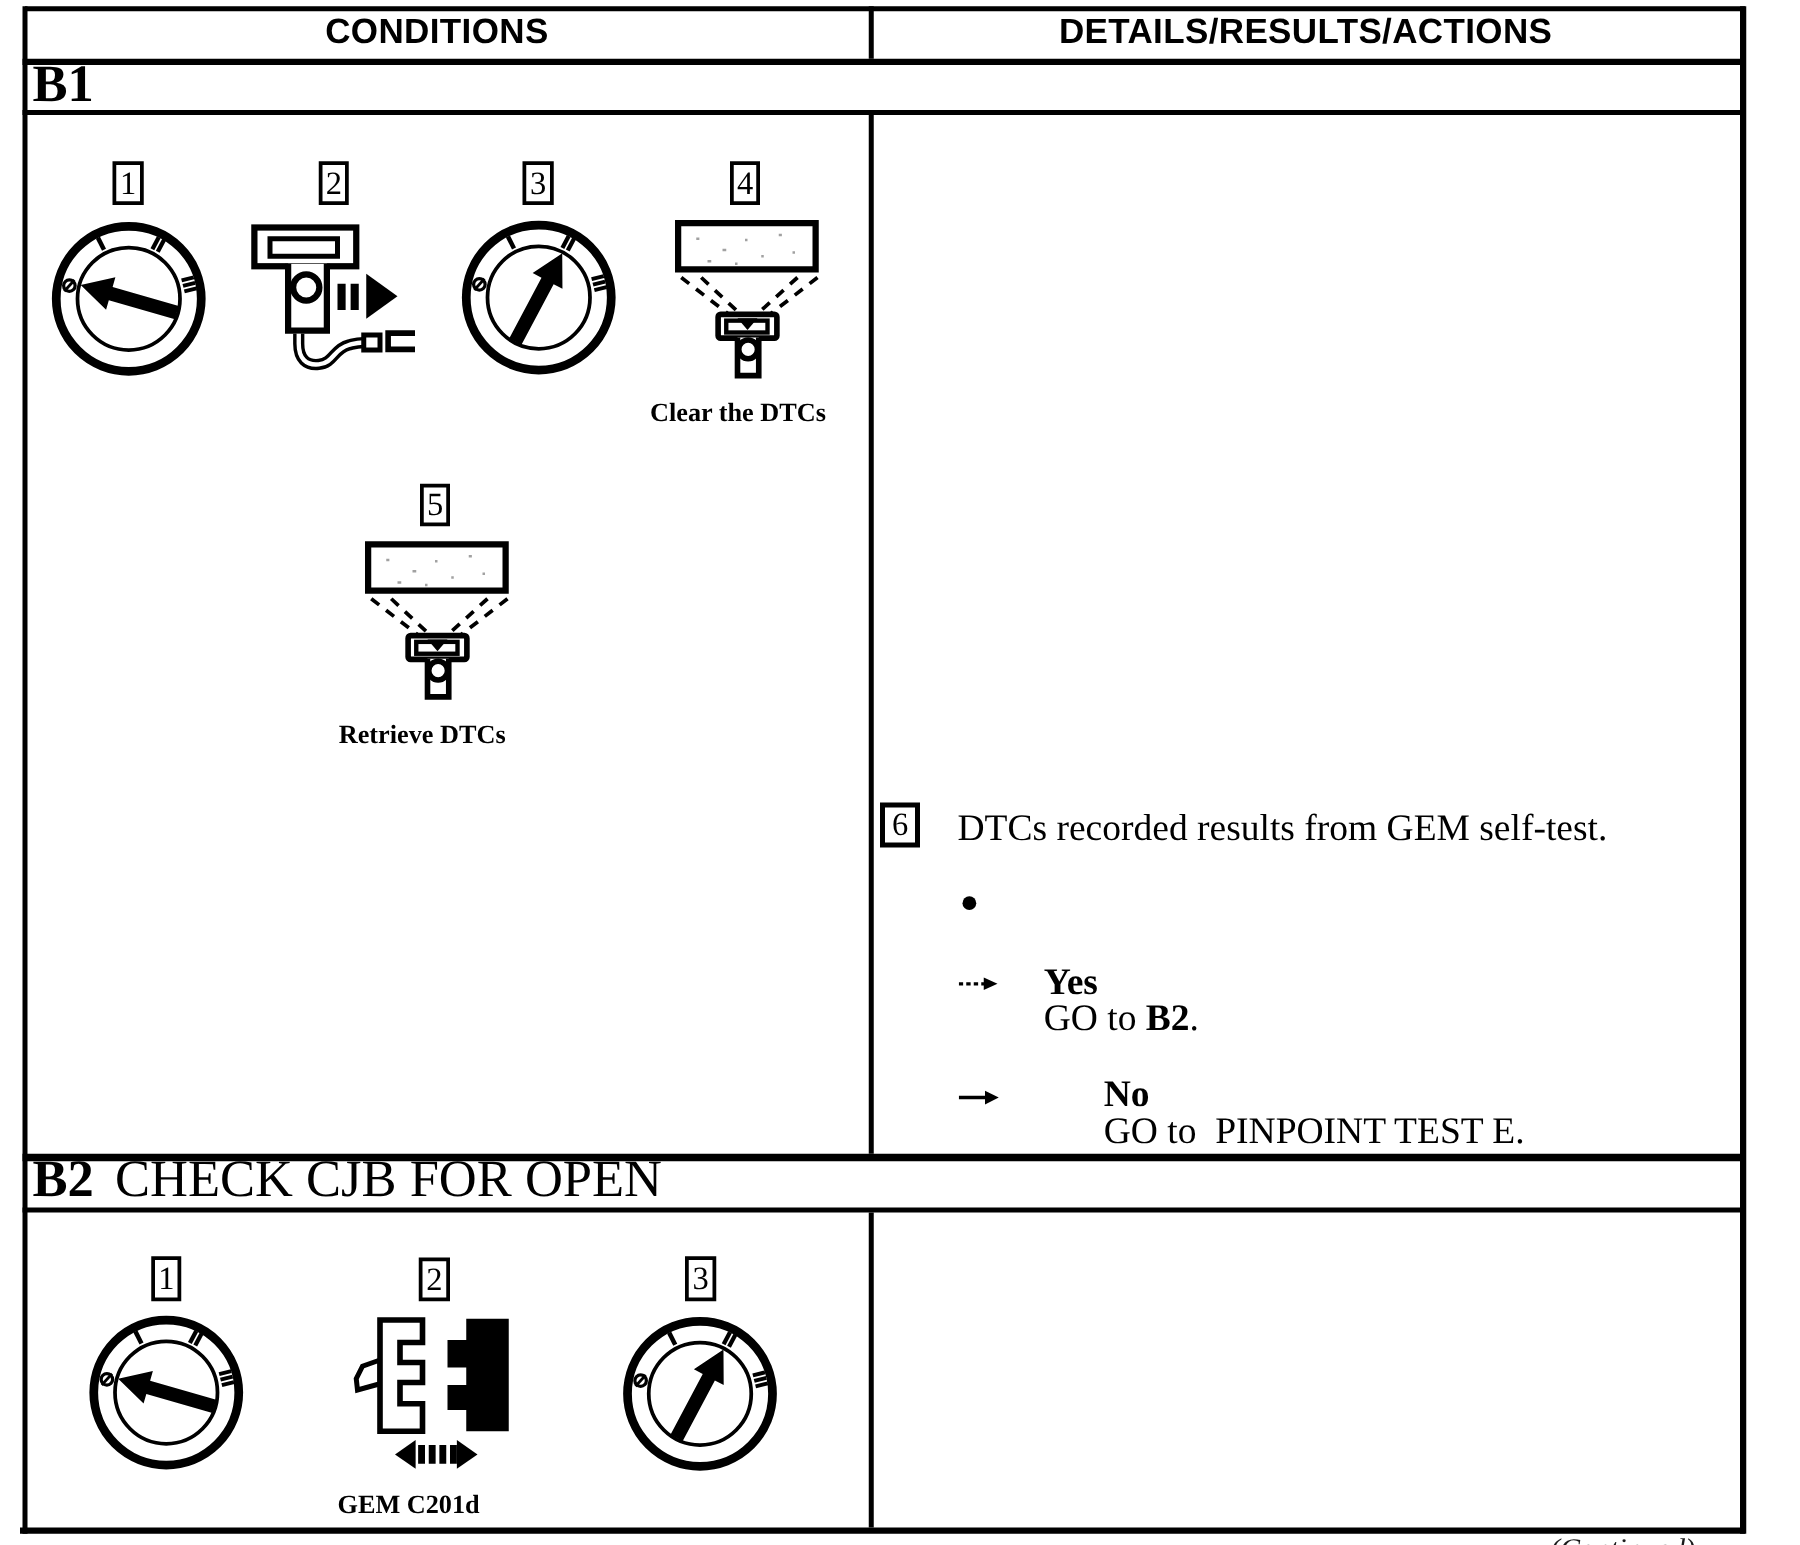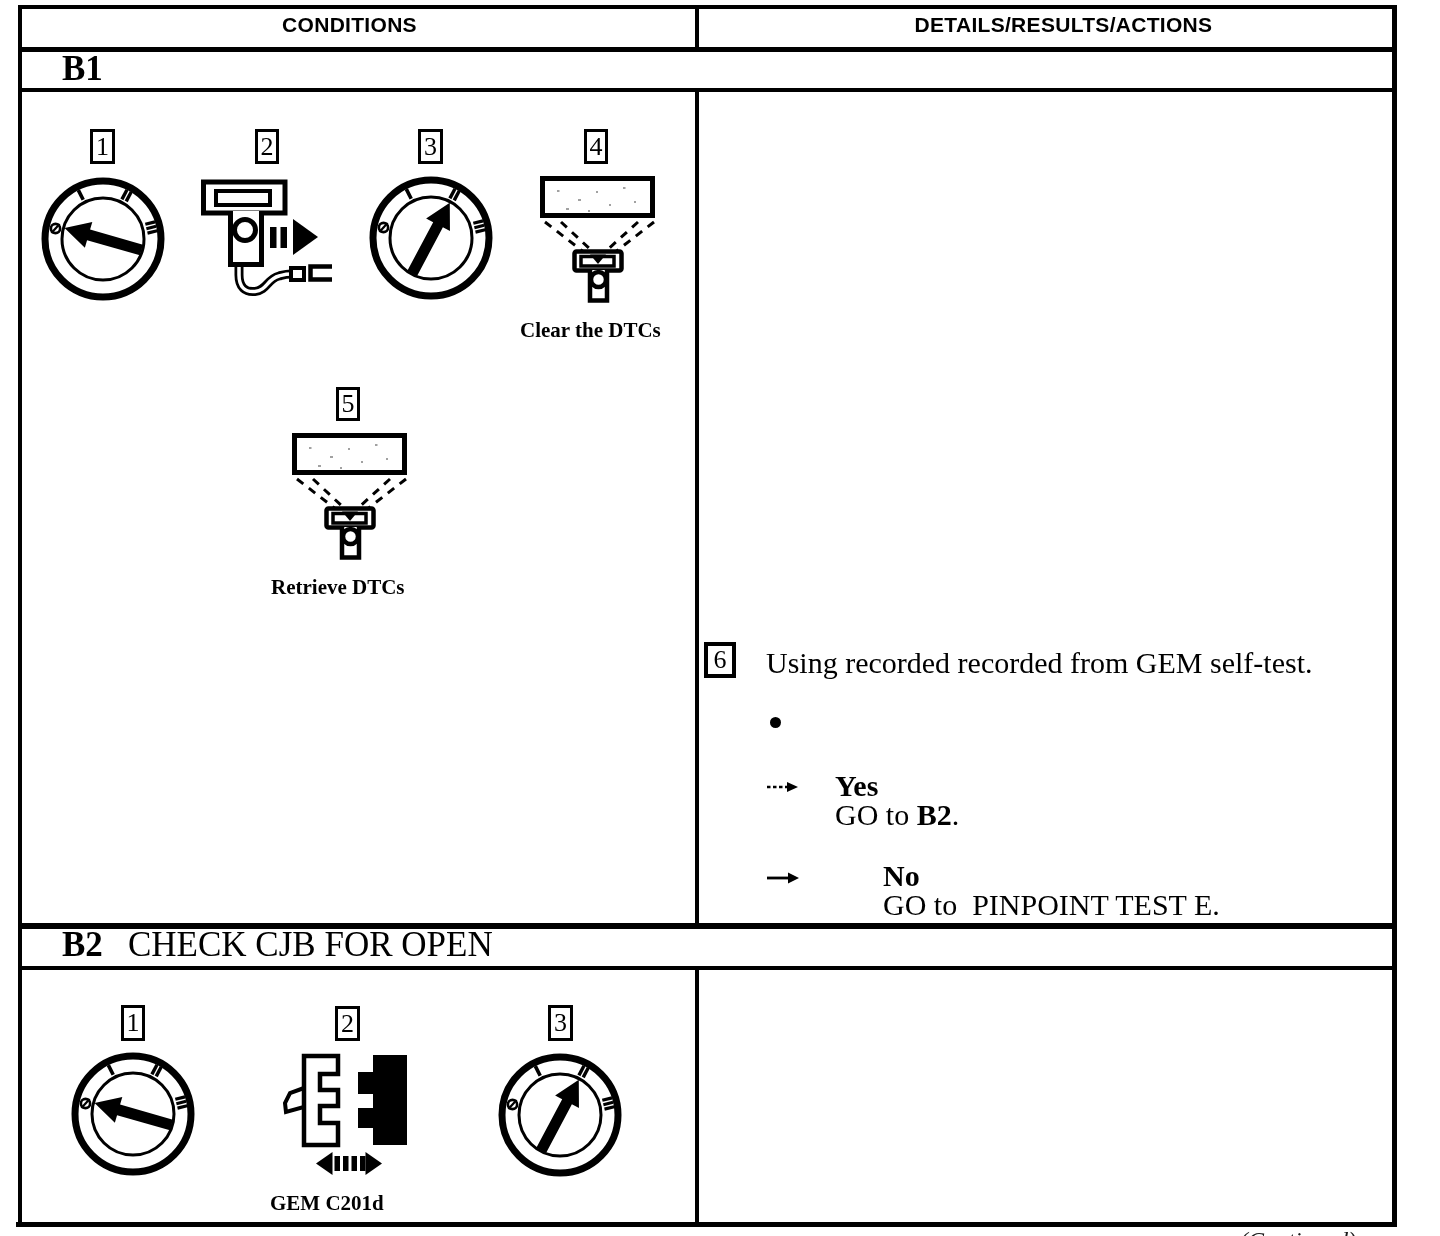--- a/index.html
+++ b/index.html
@@ -1,21 +1,21 @@
 <!DOCTYPE html>
 <html><head>
 <meta charset="utf-8">
 <style>
   html,body{margin:0;padding:0;background:#fff;-webkit-font-smoothing:antialiased;}
   #page{position:relative;width:1440px;height:1236px;background:#fff;overflow:hidden;
         font-family:"Liberation Serif",serif;color:#000;}
   .ln{position:absolute;background:#000;}
   .hdr{position:absolute;font-family:"Liberation Sans",sans-serif;font-weight:bold;
-       font-size:21px;line-height:30px;text-align:center;letter-spacing:0.3px;}
-  .rowtitle{position:absolute;font-size:35px;line-height:31px;white-space:pre;margin-left:36px;}
+       font-size:28px;line-height:30px;text-align:center;letter-spacing:0.3px;}
+  .rowtitle{position:absolute;font-size:42px;line-height:31px;white-space:pre;}
   .bold{font-weight:bold;}
   .numbox{position:absolute;border:3.5px solid #000;background:#fff;
           display:flex;align-items:center;justify-content:center;
           font-size:26px;font-family:"Liberation Serif",serif;}
   .stepbox6{position:absolute;border:4px solid #000;background:#fff;
           display:flex;align-items:center;justify-content:center;
           font-size:26px;}
   .body30{position:absolute;font-size:30px;line-height:29px;white-space:pre;}
   .caption{position:absolute;font-size:21px;line-height:21px;font-weight:bold;
            text-align:left;white-space:pre;}
@@ -131,21 +131,21 @@
   <div class="ln" style="left:1392px;top:5px;width:4.5px;height:1222px;"></div>
   <div class="ln" style="left:18px;top:47px;width:1378px;height:5px;"></div>
   <div class="ln" style="left:18px;top:88px;width:1378px;height:4px;"></div>
   <div class="ln" style="left:18px;top:923px;width:1378px;height:5.5px;"></div>
   <div class="ln" style="left:18px;top:966px;width:1378px;height:4px;"></div>
   <div class="ln" style="left:695px;top:5px;width:4px;height:42px;"></div>
   <div class="ln" style="left:695px;top:92px;width:4px;height:831px;"></div>
   <div class="ln" style="left:695px;top:970px;width:4px;height:252px;"></div>
 
   <div class="hdr" style="left:12px;top:9.5px;width:675px;">CONDITIONS</div>
-  <div class="hdr" style="left:714px;top:9.5px;width:699px;">DETAILS/RESULTS/ACTIONS</div>
+  <div class="hdr" style="left:695px;top:9.5px;width:699px;">DETAILS/RESULTS/ACTIONS</div>
 
   <div class="rowtitle bold" style="left:26px;top:52.5px;">B1</div>
 
   <div class="numbox" style="left:90px;top:129px;width:19px;height:29px;">
     <span>1</span>
   </div>
   <svg class="icon" style="left:38px;top:174px;" width="130" height="130" viewBox="0 0 130 130">
       <use href="#dial-off"></use>
     </svg>
 
@@ -175,21 +175,21 @@
     <span>5</span>
   </div>
   <svg class="icon" style="left:287px;top:427px;" width="130" height="140" viewBox="0 0 130 140">
       <use href="#dtclamp"></use>
     </svg>
   <div class="caption" style="left:271px;top:576.8px;width:156px;">Retrieve DTCs</div>
 
   <div class="stepbox6" style="left:704px;top:642px;width:24px;height:28px;">
     <span>6</span>
   </div>
-  <div class="body30" style="left:766px;top:648px;">Using recorded recorded from GEM self-test.</div>
+  <div class="body30" style="left:766px;top:648px;">DTCs recorded results from GEM self-test.</div>
 
   <div class="bullet" style="left:770px;top:717px;"></div>
 
   <svg class="icon" style="left:767px;top:780px;" width="34" height="14" viewBox="0 0 34 14">
       <use href="#arrow-dashed"></use>
     </svg>
   <div class="body30" style="left:835px;top:771px;"><span class="bold">Yes</span><br><span>GO to </span><span class="bold">B2</span><span>.</span></div>
 
   <svg class="icon" style="left:767px;top:871px;" width="34" height="14" viewBox="0 0 34 14">
       <use href="#arrow-solid"></use>

